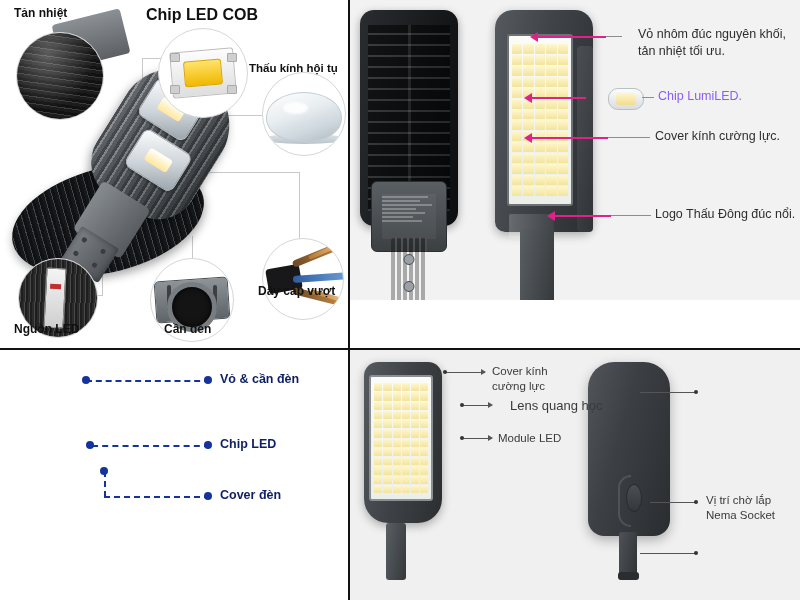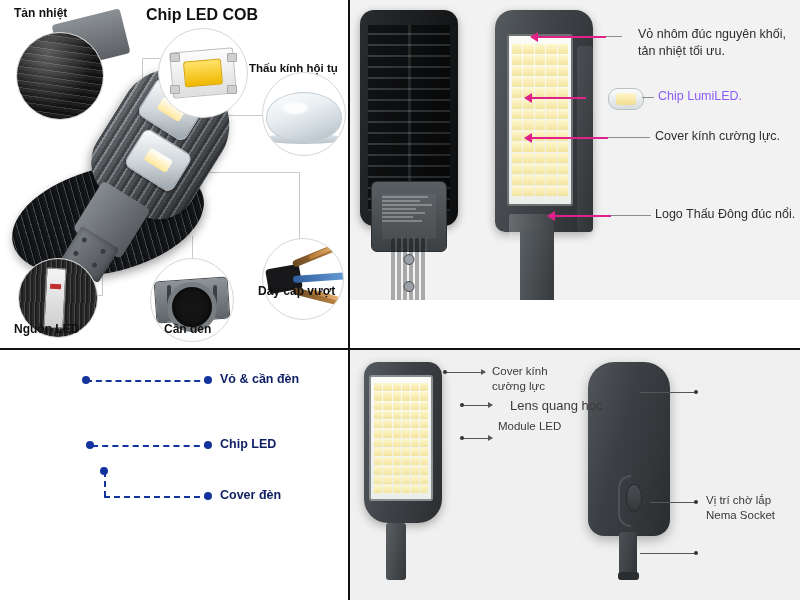--- a/index.html
+++ b/index.html
@@ -524,21 +524,21 @@
     <div class="gdot" style="left:110px;top:53px;"></div>
     <div class="garrow" style="left:138px;top:52px;transform:rotate(180deg);"></div>
 
     <div class="gline" style="left:112px;top:88px;width:30px;"></div>
     <div class="gdot" style="left:110px;top:86px;"></div>
     <div class="garrow" style="left:138px;top:85px;transform:rotate(180deg);"></div>
 
     <div class="lbl lbl-thin" style="left:142px;top:14px;font-size:11.5px;line-height:15px;">Cover kính
 cường lực</div>
     <div class="lbl lbl-thin" style="left:148px;top:48px;font-size:13px;margin-left:12px;">Lens quang học</div>
-    <div class="lbl lbl-thin" style="left:148px;top:70px;font-size:11.5px;">Module LED</div>
+    <div class="lbl lbl-thin" style="left:148px;top:82px;font-size:11.5px;">Module LED</div>
 
     <div class="gline" style="left:290px;top:42px;width:56px;"></div>
     <div class="gdot" style="left:344px;top:40px;"></div>
 
     <div class="gline" style="left:300px;top:152px;width:46px;"></div>
     <div class="gdot" style="left:344px;top:150px;"></div>
 
     <div class="gline" style="left:290px;top:203px;width:56px;"></div>
     <div class="gdot" style="left:344px;top:201px;"></div>
 

